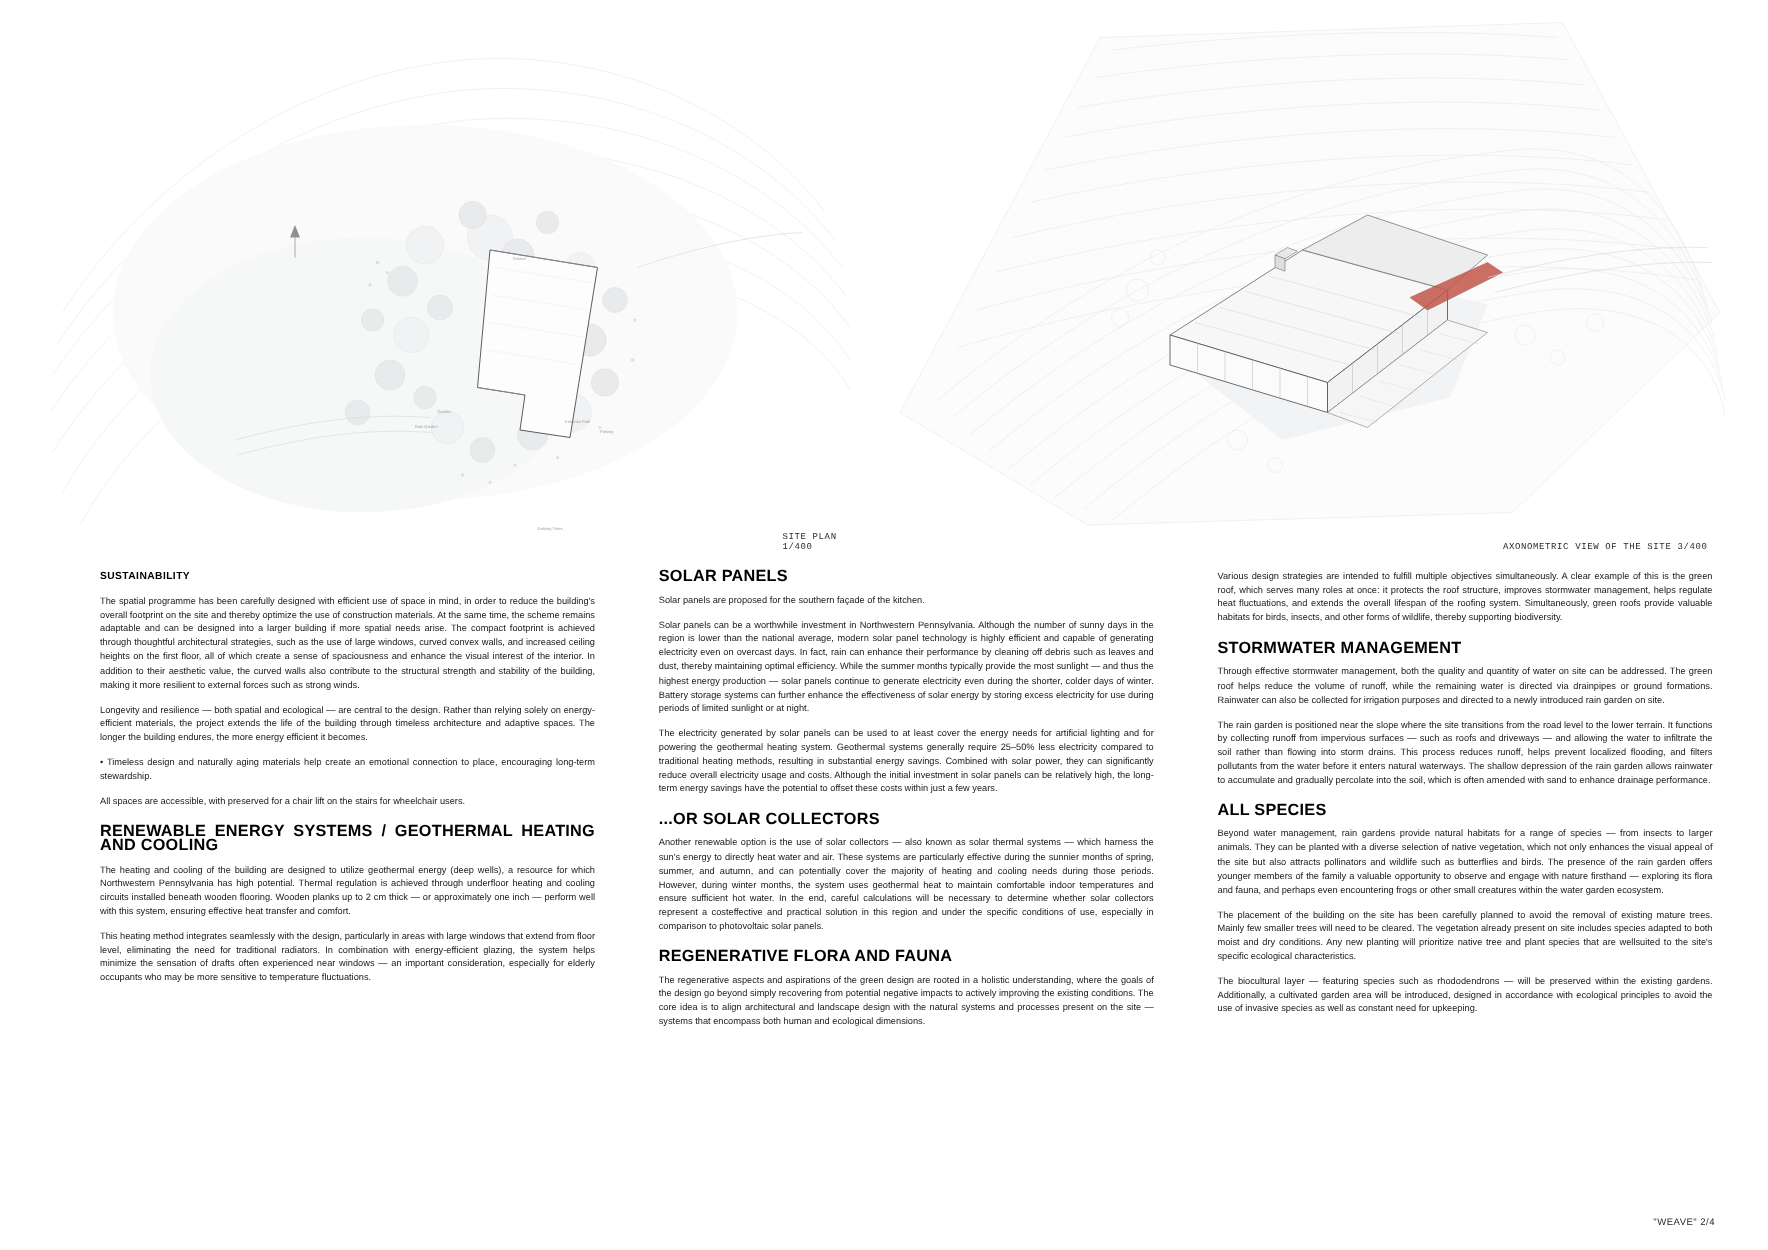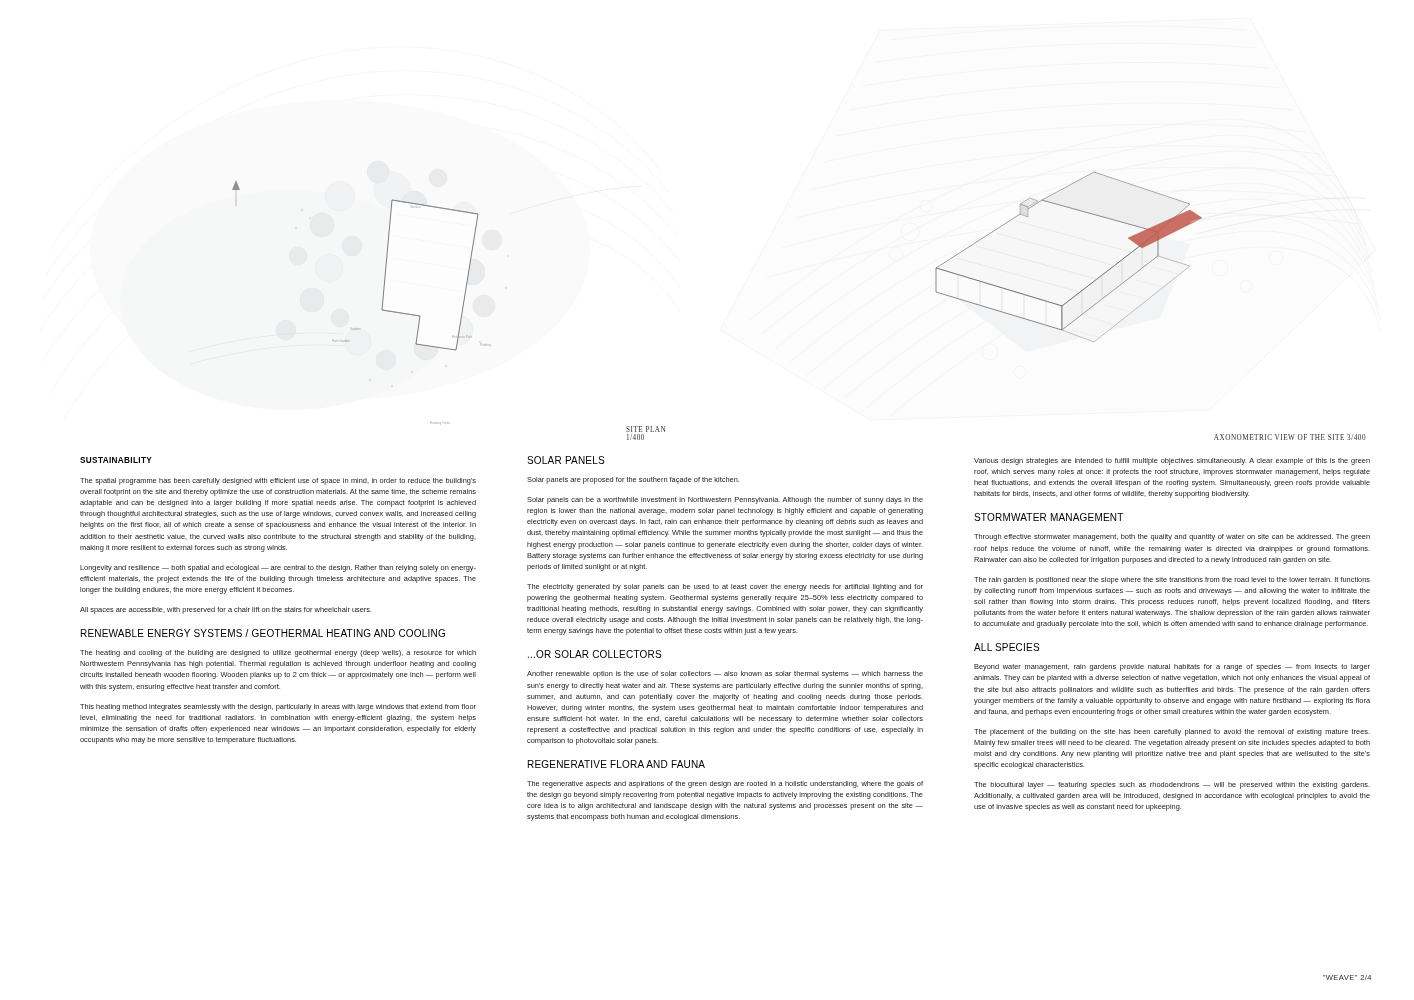--- a/index.html
+++ b/index.html
@@ -33,21 +33,21 @@
   }
   .panel-left  { left: 40px;  width: 640px; }
   .panel-right { left: 690px; width: 700px; }
 
   .drawing-caption {
     position: absolute;
     bottom: 6px;
     font-size: 7.2px;
     letter-spacing: 0.5px;
     color: #2b2b2b;
-    font-family: Liberation Serif, serif;
+    font-family: Liberation Mono, monospace;
   }
   .caption-left  { left: 586px; bottom: 6px; }
   .caption-right { right: 24px; bottom: 6px; }
 
   .svg-wrap { position: absolute; inset: 0; }
   .svg-wrap svg { display: block; width: 100%; height: 100%; }
 
   
   .text-body {
     position: absolute;
@@ -70,22 +70,22 @@
 
   h2.section-title {
     font-size: 8.2px;
     font-weight: bold;
     letter-spacing: 0.35px;
     margin: 0 0 9px 0;
     text-transform: uppercase;
     color: #000;
   }
   h3.sub-title {
-    font-size: 10px;
-    font-weight: normal;
+    font-size: 13px;
+    font-weight: bold;
     letter-spacing: 0.2px;
     margin: 13px 0 8px 0;
     text-transform: uppercase;
     color: #000;
   }
   p.para {
     margin: 0 0 9px 0;
   }
   p.para:last-child { margin-bottom: 0; }
 
@@ -313,20 +313,21 @@
     <div class="drawing-caption caption-right">AXONOMETRIC VIEW OF THE SITE  3/400</div>
   </div>
 </div>
 
 <div class="text-body">
 
   <div class="col col-1">
     <h2 class="section-title">SUSTAINABILITY</h2>
     <p class="para">The spatial programme has been carefully designed with efficient use of space in mind, in order to reduce the building's overall footprint on the site and thereby optimize the use of construction materials. At the same time, the scheme remains adaptable and can be designed into a larger building if more spatial needs arise. The compact footprint is achieved through thoughtful architectural strategies, such as the use of large windows, curved convex walls, and increased ceiling heights on the first floor, all of which create a sense of spaciousness and enhance the visual interest of the interior. In addition to their aesthetic value, the curved walls also contribute to the structural strength and stability of the building, making it more resilient to external forces such as strong winds.</p>
     <p class="para">Longevity and resilience — both spatial and ecological — are central to the design. Rather than relying solely on energy-efficient materials, the project extends the life of the building through timeless architecture and adaptive spaces. The longer the building endures, the more energy efficient it becomes.</p>
+    <p class="para">• Timeless design and naturally aging materials help create an emotional connection to place, encouraging long-term stewardship.</p>
     <p class="para">All spaces are accessible, with preserved for a chair lift on the stairs for wheelchair users.</p>
     <h3 class="sub-title">RENEWABLE ENERGY SYSTEMS / GEOTHERMAL HEATING AND COOLING</h3>
     <p class="para">The heating and cooling of the building are designed to utilize geothermal energy (deep wells), a resource for which Northwestern Pennsylvania has high potential. Thermal regulation is achieved through underfloor heating and cooling circuits installed beneath wooden flooring. Wooden planks up to 2 cm thick — or approximately one inch — perform well with this system, ensuring effective heat transfer and comfort.</p>
     <p class="para">This heating method integrates seamlessly with the design, particularly in areas with large windows that extend from floor level, eliminating the need for traditional radiators. In combination with energy-efficient glazing, the system helps minimize the sensation of drafts often experienced near windows — an important consideration, especially for elderly occupants who may be more sensitive to temperature fluctuations.</p>
   </div>
 
   <div class="col col-2">
     <h3 class="sub-title spacer-title" style="margin-top:0;">SOLAR PANELS</h3>
     <p class="para">Solar panels are proposed for the southern façade of the kitchen.</p>
     <p class="para">Solar panels can be a worthwhile investment in Northwestern Pennsylvania. Although the number of sunny days in the region is lower than the national average, modern solar panel technology is highly efficient and capable of generating electricity even on overcast days. In fact, rain can enhance their performance by cleaning off debris such as leaves and dust, thereby maintaining optimal efficiency. While the summer months typically provide the most sunlight — and thus the highest energy production — solar panels continue to generate electricity even during the shorter, colder days of winter. Battery storage systems can further enhance the effectiveness of solar energy by storing excess electricity for use during periods of limited sunlight or at night.</p>

